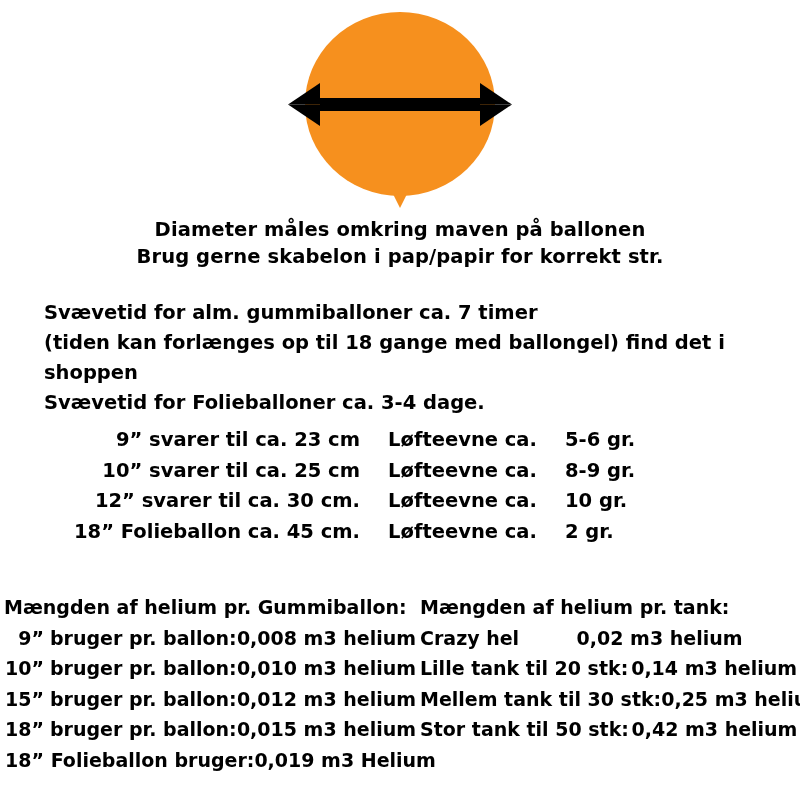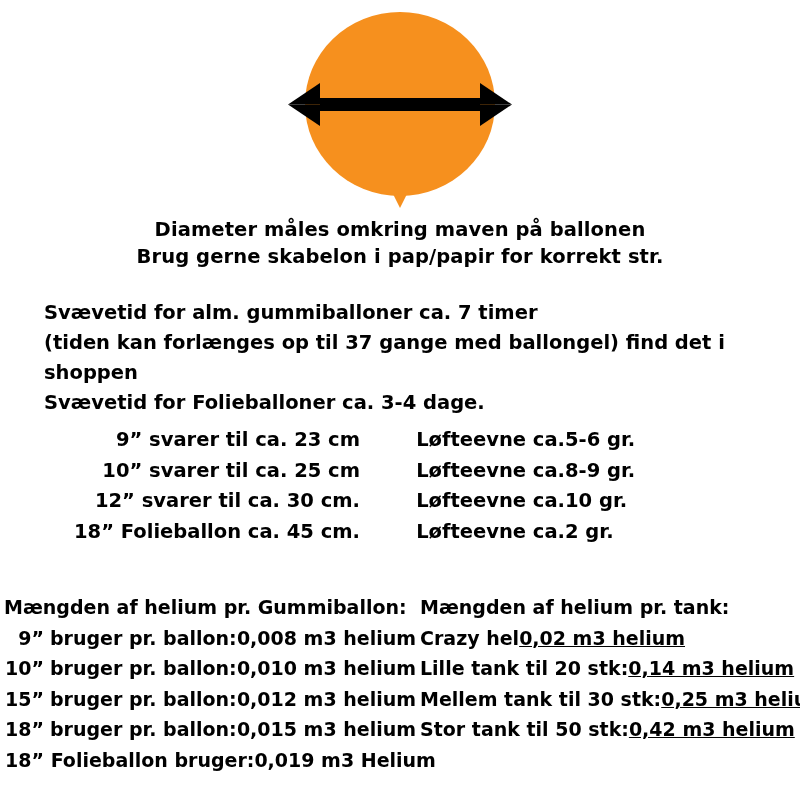--- a/index.html
+++ b/index.html
@@ -73,21 +73,21 @@
     width: 100%;
   }
   .size-row .sz-label {
     width: 330px;
     text-align: right;
     padding-left: 18px;
     box-sizing: border-box;
   }
   .size-row .sz-lift-text {
     width: 205px;
-    text-align: right;
+    text-align: center;
     box-sizing: border-box;
   }
   .size-row .sz-lift-val {
     width: 110px;
     text-align: left;
     box-sizing: border-box;
   }
 
   
   .helium {
@@ -142,22 +142,21 @@
     display: inline-block;
     width: 40px;
     text-align: right;
   }
   
   .hel-col-right .c-name {
     flex: 0 0 auto;
   }
   .hel-col-right .c-val {
     flex: 1 1 auto;
-    text-align: left;
-    text-decoration: underline;
+    text-align: center;
   }
 </style>
 </head>
 <body>
 
 <div class="page">
 
   <div class="balloon-wrap">
     <svg class="balloon-svg" width="260" height="205" viewBox="0 0 260 205">
 
@@ -175,21 +174,21 @@
     </svg>
   </div>
 
   <div class="caption">
     <div>Diameter måles omkring maven på ballonen</div>
     <div>Brug gerne skabelon i pap/papir for korrekt str.</div>
   </div>
 
   <div class="float-block">
     <div>Svævetid for alm. gummiballoner ca. 7 timer</div>
-    <div>(tiden kan forlænges op til 37 gange med ballongel) find det i shoppen</div>
+    <div>(tiden kan forlænges op til 18 gange med ballongel) find det i shoppen</div>
     <div>Svævetid for Folieballoner ca. 3-4 dage.</div>
   </div>
 
   <div class="size-table">
     <div class="size-row">
       <span class="sz-label">9” svarer til ca. 23 cm</span>
       <span class="sz-lift-text">Løfteevne ca.</span>
       <span class="sz-lift-val">5-6 gr.</span>
     </div>
     <div class="size-row">

